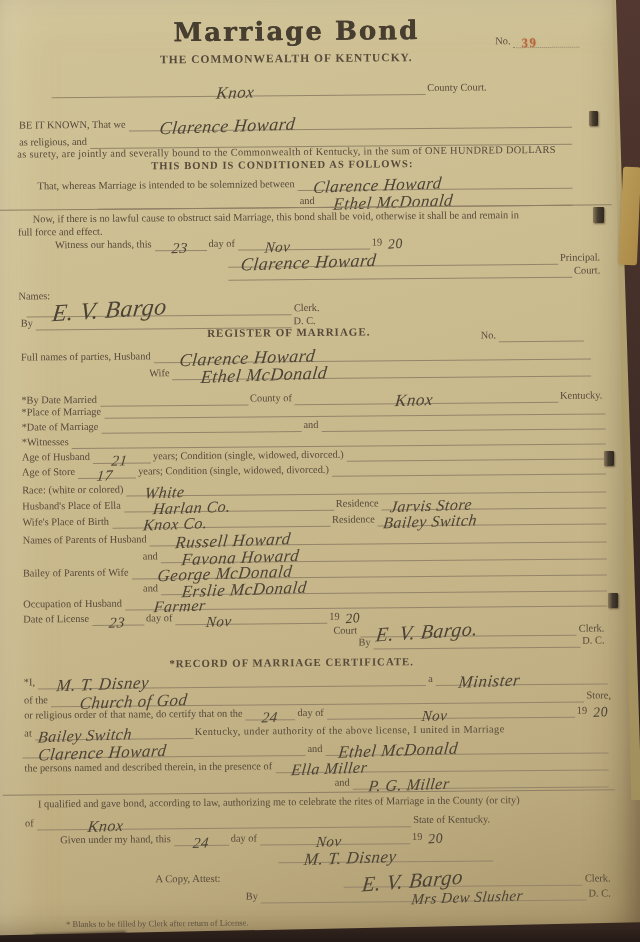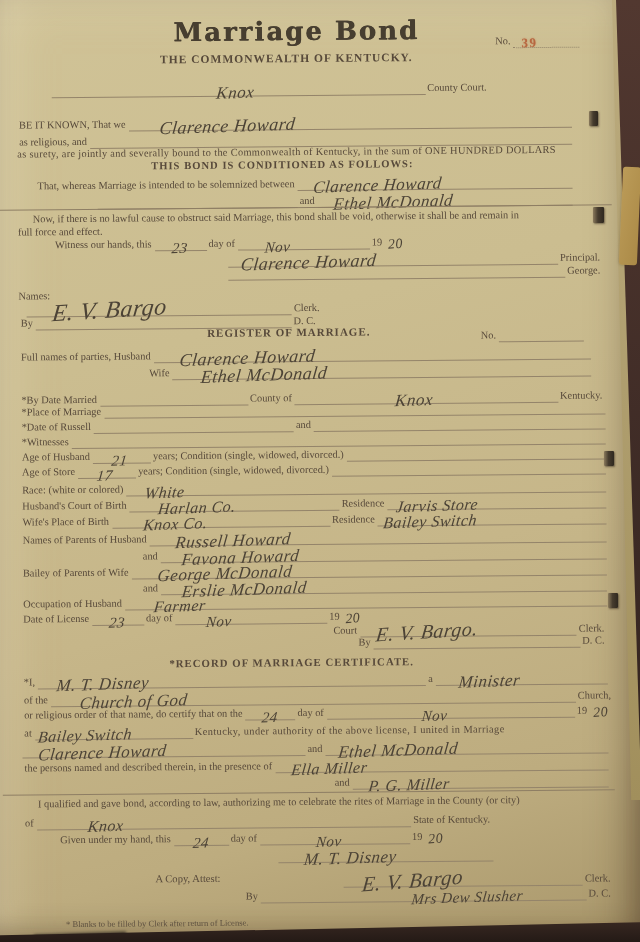--- a/index.html
+++ b/index.html
@@ -114,21 +114,21 @@
     <span class="hwi">20</span>
   </div>
   <div class="row" style="top:248px;left:230px;right:35px;height:19px">
     <span class="fill">
         <span class="hw" style="left:12px;font-size:18px">Clarence Howard</span>
       </span>
     <span class="lbl">Principal.</span>
   </div>
   <div class="row" style="top:266px;left:230px;right:35px">
     <span class="fill"></span>
-    <span class="lbl">George.</span>
+    <span class="lbl">Court.</span>
   </div>
   <div class="txt" style="top:288px;left:20px">Names:</div>
   <div class="row" style="top:290px;left:28px;width:296px;height:25px">
     <span class="fill">
         <span class="hw" style="left:25px;bottom:-3px;font-size:24px;transform:rotate(-3deg) skewX(-10deg)">E. V. Bargo</span>
       </span>
     <span class="lbl">Clerk.</span>
   </div>
   <div class="row" style="top:315px;left:20px;width:300px;height:13px">
     <span class="lbl">By</span>
@@ -160,21 +160,21 @@
     <span class="fill">
         <span class="hw" style="left:38%;font-size:17px">Knox</span>
       </span>
     <span class="lbl">Kentucky.</span>
   </div>
   <div class="row" style="top:404px;left:20px;right:34px;height:13px">
     <span class="lbl">*Place of Marriage</span>
     <span class="fill"></span>
   </div>
   <div class="row" style="top:419px;left:20px;right:34px;height:13px">
-    <span class="lbl">*Date of Russell</span>
+    <span class="lbl">*Date of Marriage</span>
     <span class="fill fw" style="width:200px"></span>
     <span class="lbl">and</span>
     <span class="fill"></span>
   </div>
   <div class="row" style="top:434px;left:20px;right:34px;height:13px">
     <span class="lbl">*Witnesses</span>
     <span class="fill"></span>
   </div>
   <div class="row" style="top:448px;left:20px;right:34px">
     <span class="lbl">Age of Husband</span>
@@ -192,21 +192,21 @@
     <span class="lbl">years; Condition (single, widowed, divorced.)</span>
     <span class="fill"></span>
   </div>
   <div class="row" style="top:478px;left:20px;right:34px;height:17px">
     <span class="lbl">Race: (white or colored)</span>
     <span class="fill">
         <span class="hw" style="left:18px">White</span>
       </span>
   </div>
   <div class="row" style="top:494px;left:20px;right:34px;height:17px">
-    <span class="lbl">Husband's Court of Birth</span>
+    <span class="lbl">Husband's Place of Ella</span>
     <span class="fill fw" style="width:210px">
         <span class="hw" style="left:28px">Harlan Co.</span>
       </span>
     <span class="lbl">Residence</span>
     <span class="fill">
         <span class="hw" style="left:8px">Jarvis Store</span>
       </span>
   </div>
   <div class="row" style="top:510px;left:20px;right:34px;height:17px">
     <span class="lbl">Wife's Place of Birth</span>
@@ -282,21 +282,21 @@
     <span class="lbl">a</span>
     <span class="fill fw" style="width:172px">
         <span class="hw" style="left:22px;font-size:17px">Minister</span>
       </span>
   </div>
   <div class="row" style="top:687px;left:20px;right:28px;height:18px">
     <span class="lbl">of the</span>
     <span class="fill">
         <span class="hw" style="left:28px;font-size:17px">Church of God</span>
       </span>
-    <span class="lbl">Church,</span>
+    <span class="lbl">Store,</span>
   </div>
   <div class="row" style="top:704px;left:20px;right:34px;height:16px">
     <span class="lbl">or religious order of that name, do certify that on the</span>
     <span class="fill fw" style="width:50px">
         <span class="hw" style="left:16px;font-size:15px">24</span>
       </span>
     <span class="lbl">day of</span>
     <span class="fill">
         <span class="hw" style="left:38%;font-size:15px">Nov</span>
       </span>

